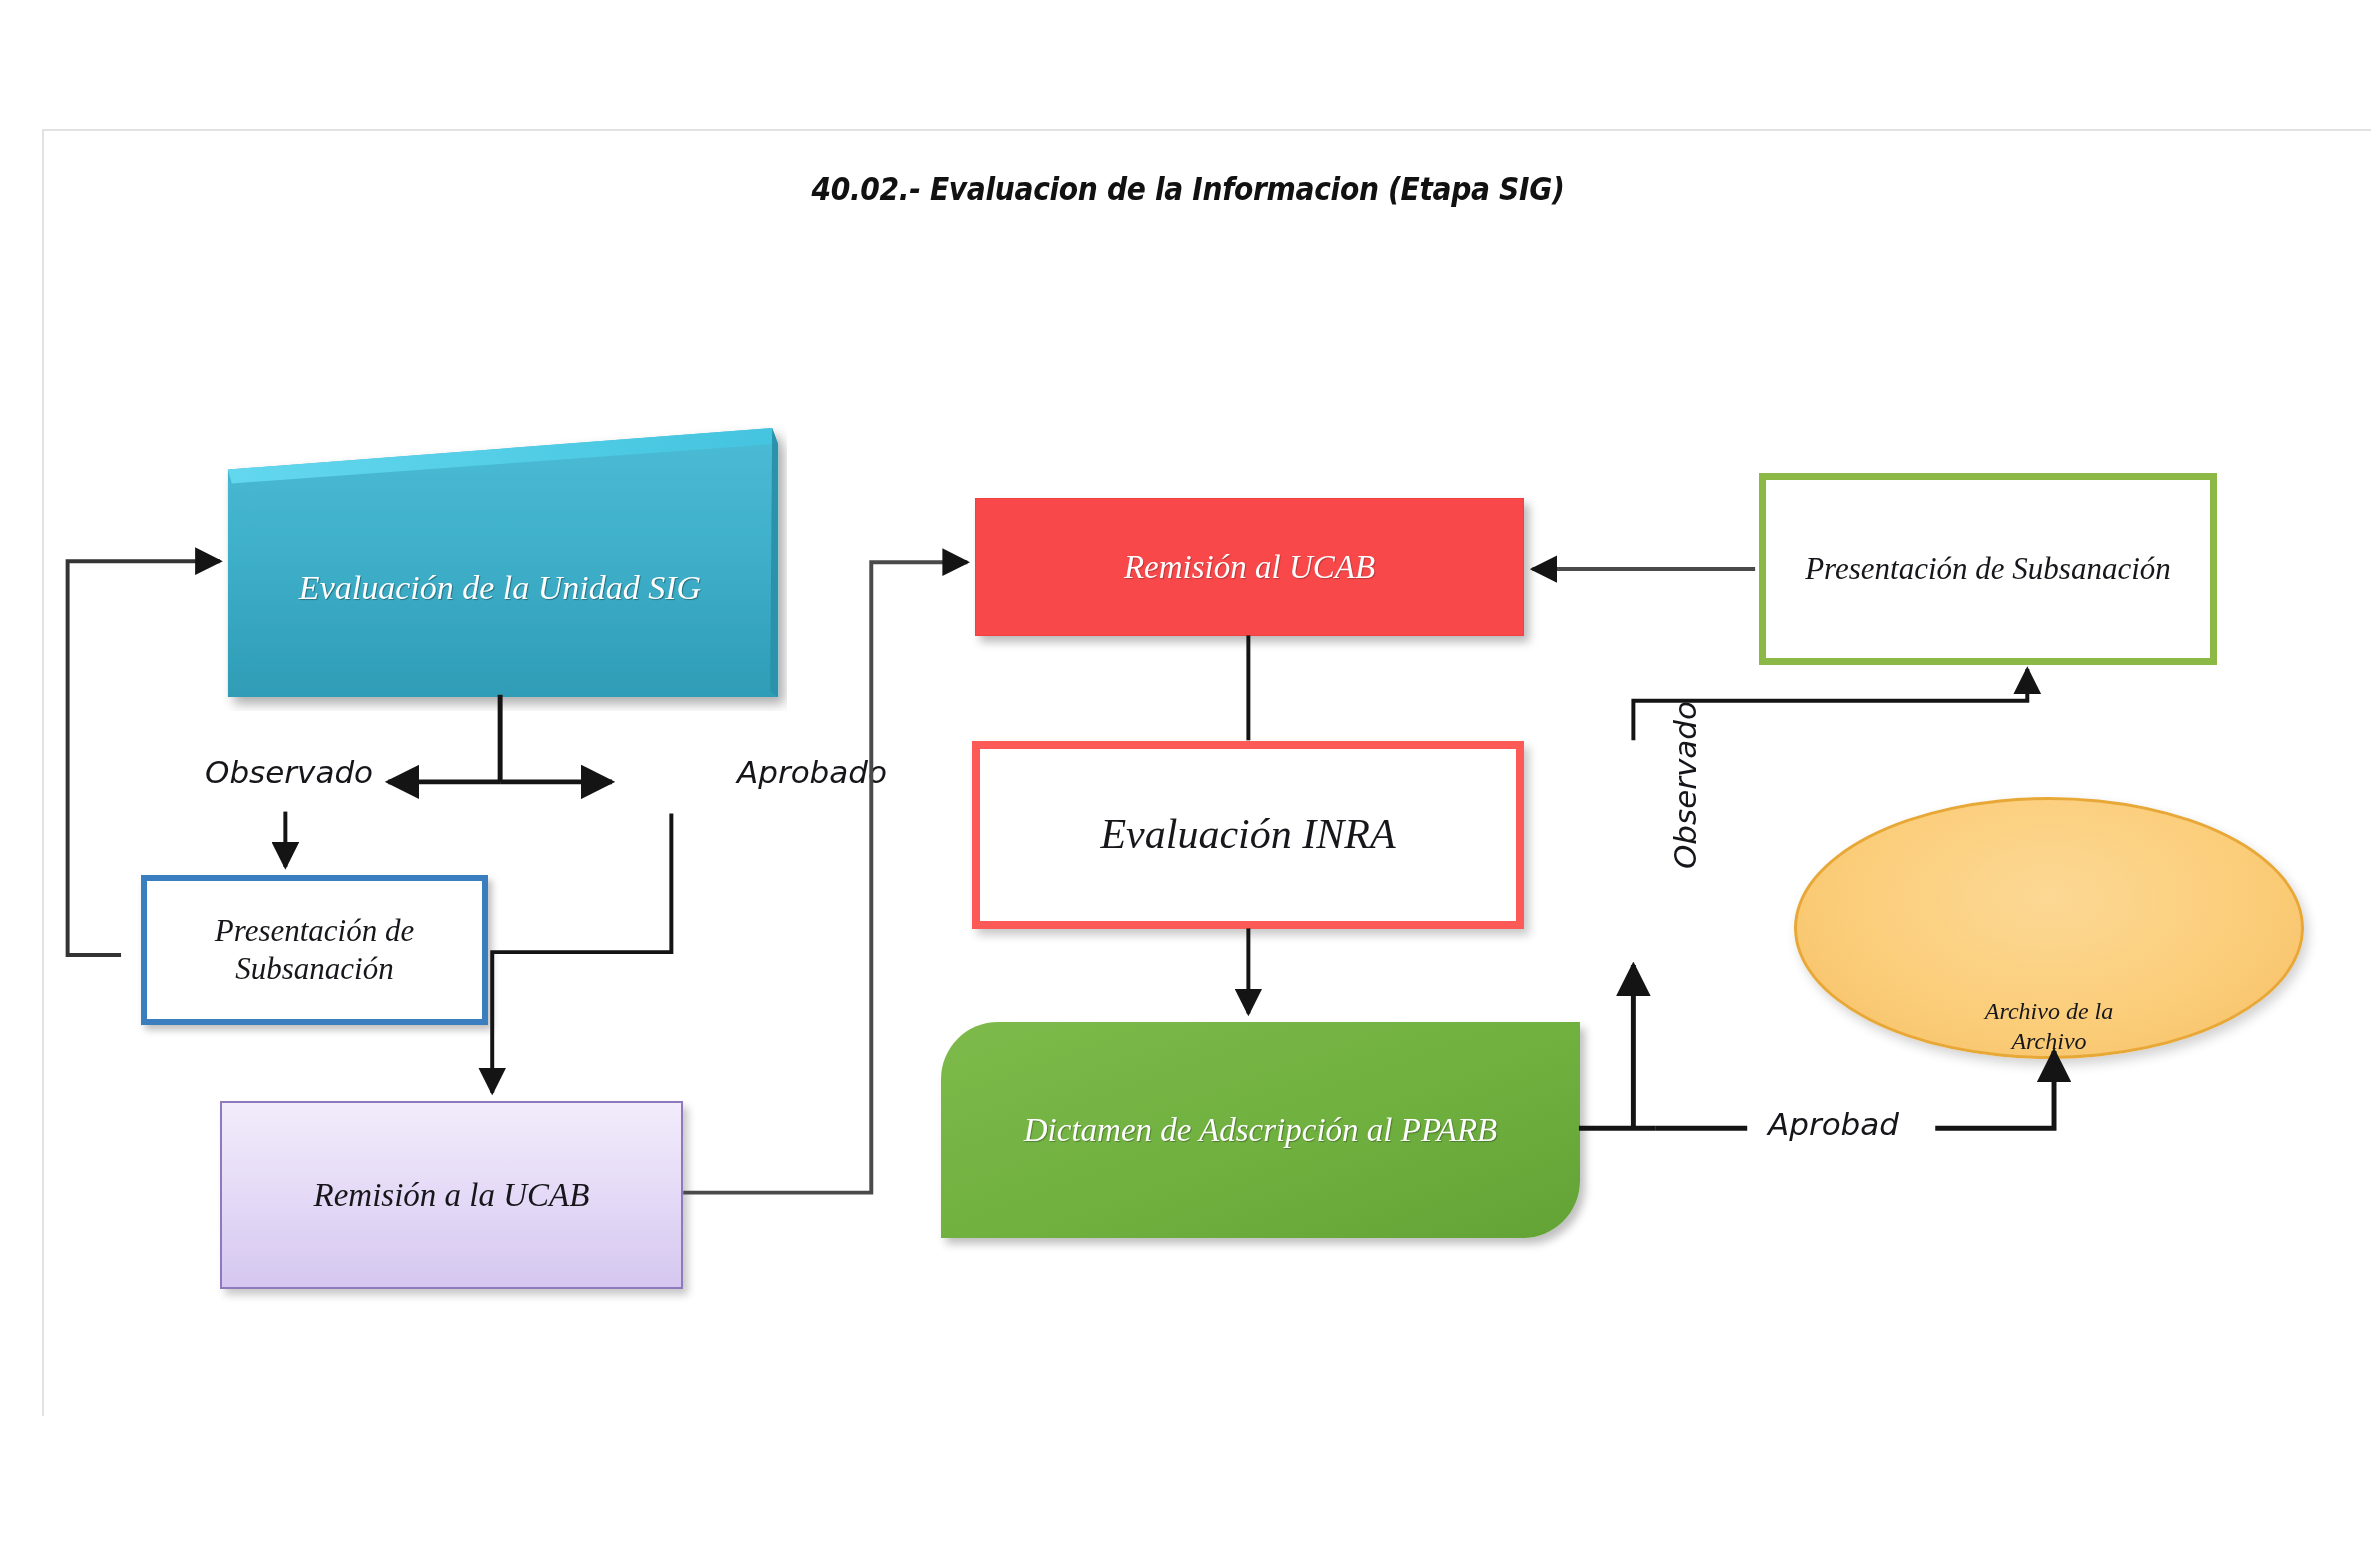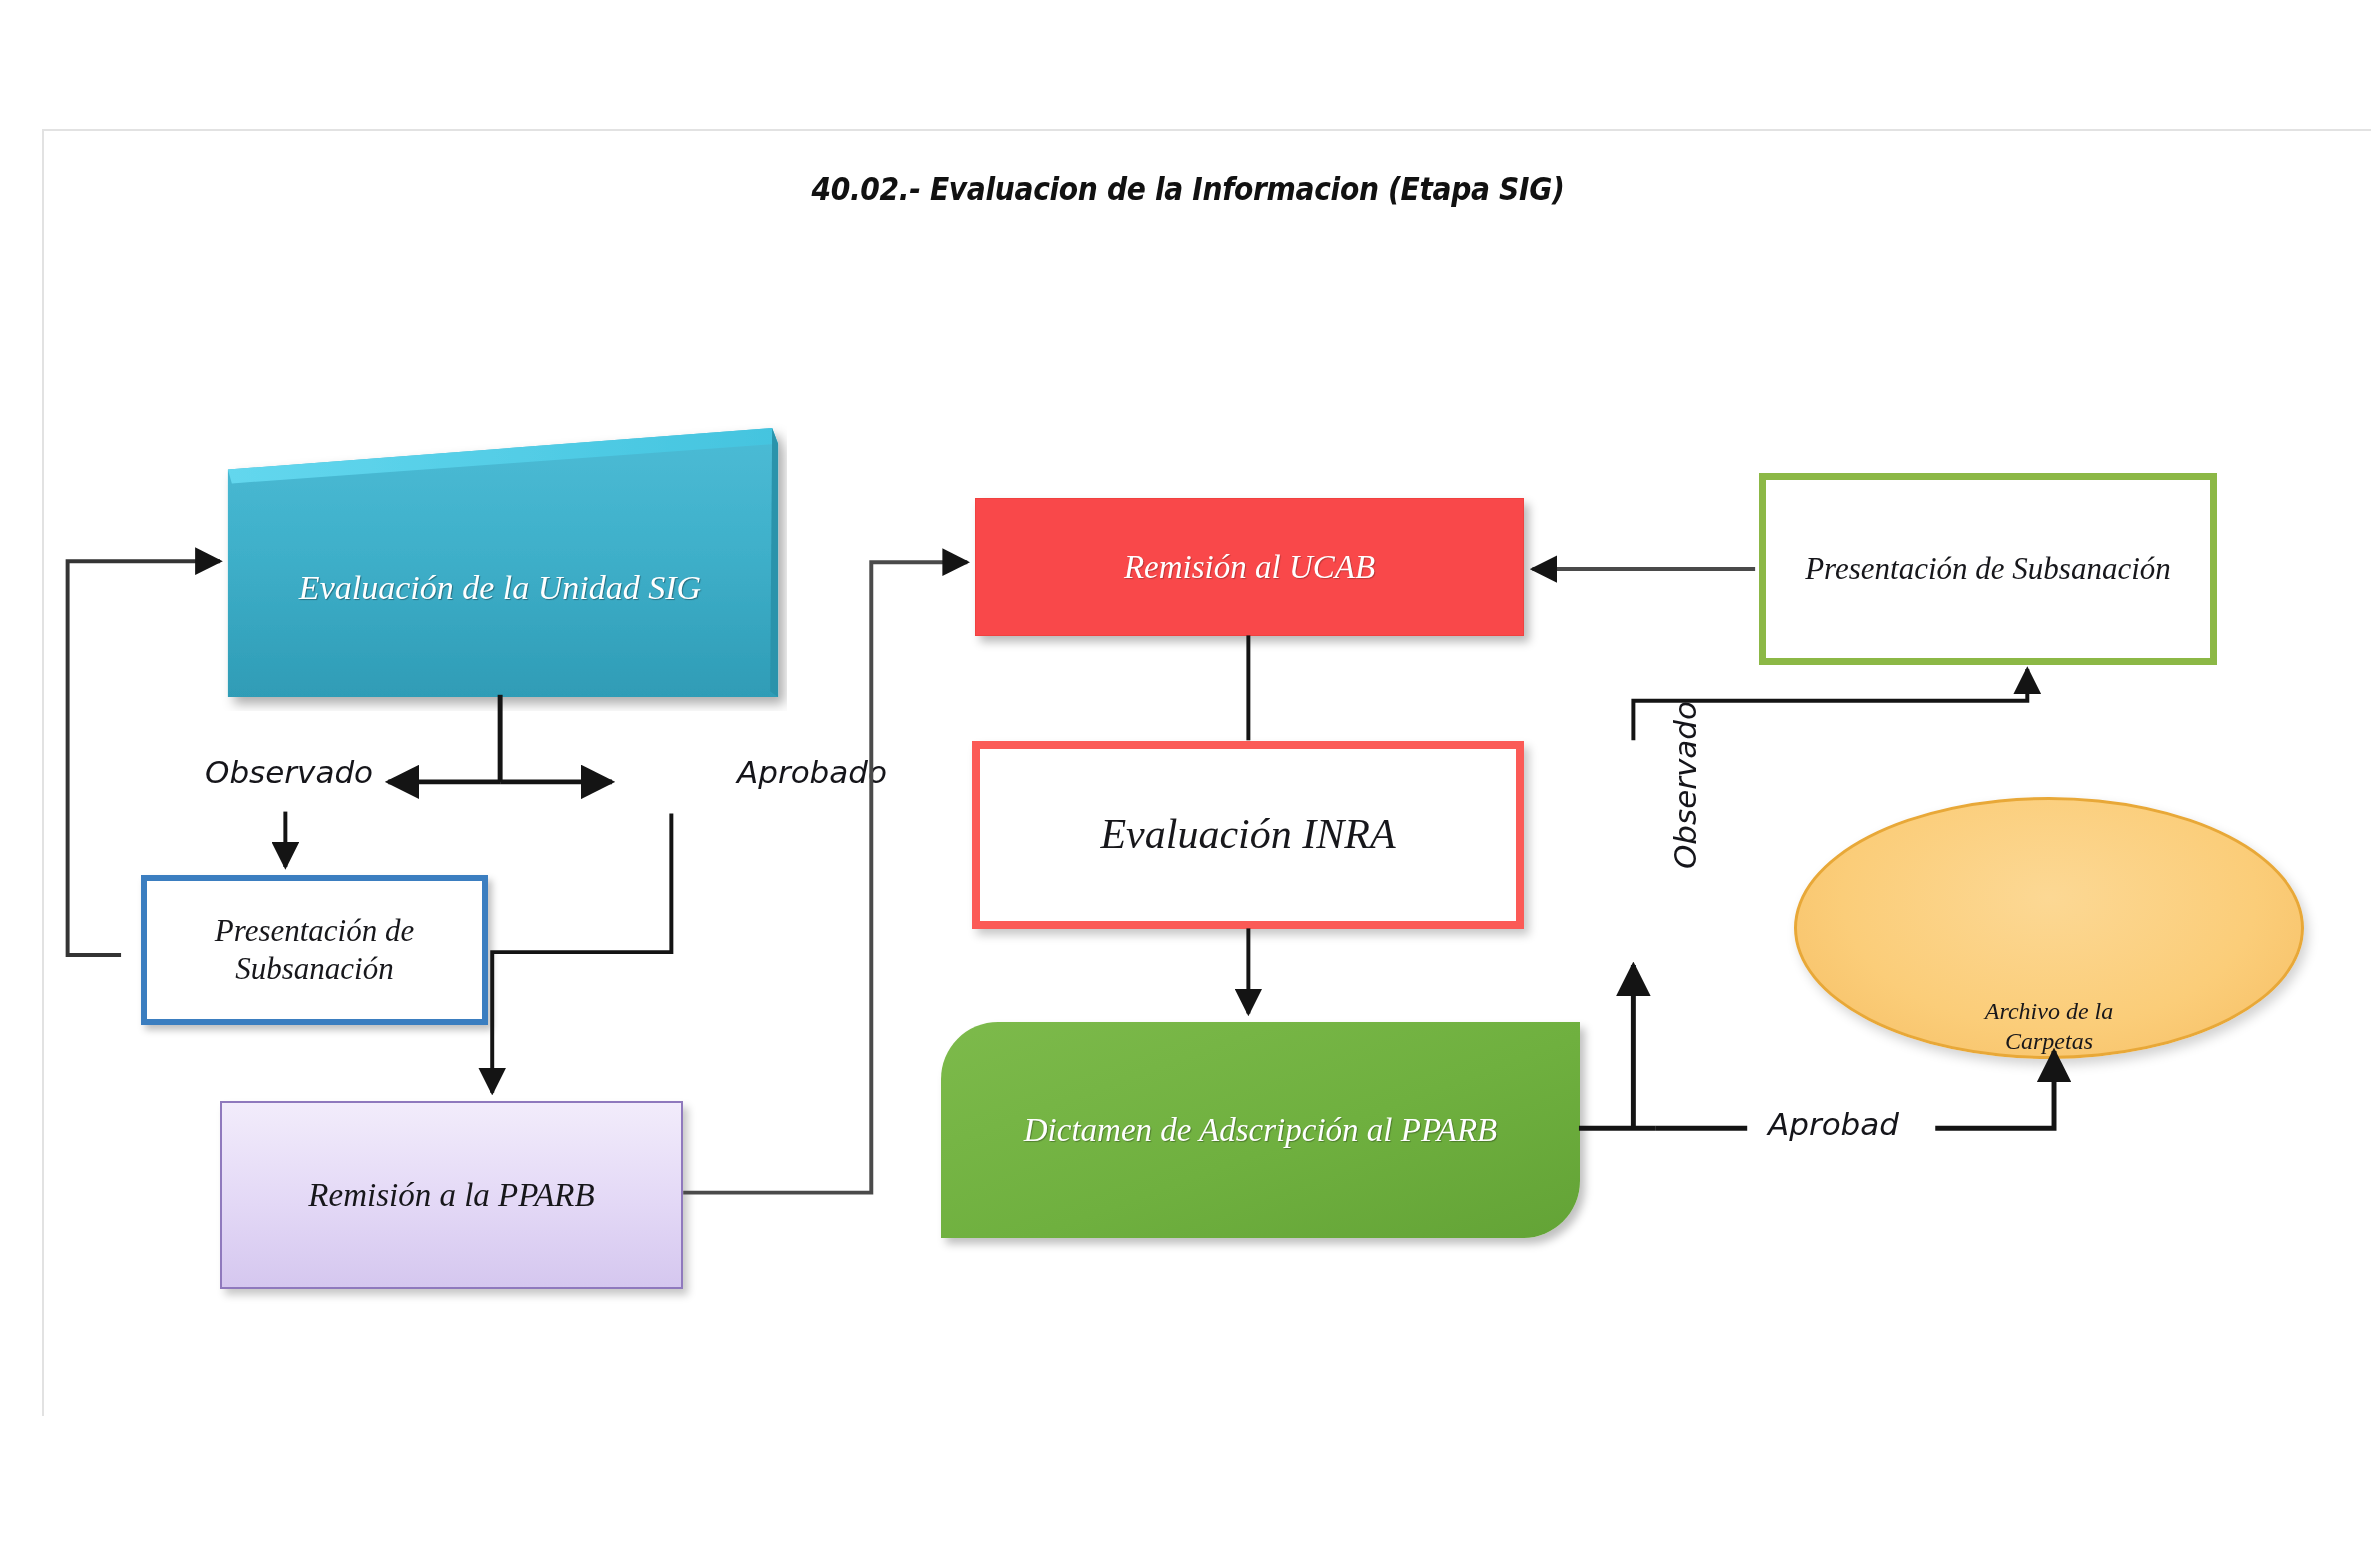--- a/index.html
+++ b/index.html
@@ -283,21 +283,21 @@
   </div>
 
   <div class="node" id="node-presentacion-left">
     <span class="node-label">
       <span>Presentación de</span><br>
       <span>Subsanación</span>
     </span>
   </div>
 
   <div class="node" id="node-remision-ucab">
-    <span class="node-label">Remisión  a la PPARB</span>
+    <span class="node-label">Remisión  a la UCAB</span>
   </div>
 
   <div class="node" id="node-remision-inra">
     <span class="node-label">Remisión  al UCAB</span>
   </div>
 
   <div class="node" id="node-evaluacion-inra">
     <span class="node-label">Evaluación  INRA</span>
   </div>
 
@@ -305,21 +305,21 @@
     <span class="node-label">Dictamen de Adscripción  al PPARB</span>
   </div>
 
   <div class="node" id="node-presentacion-right">
     <span class="node-label">Presentación de Subsanación</span>
   </div>
 
   <div class="node" id="node-archivo">
     <span class="node-label">
       <span>Archivo  de la</span><br>
-      <span>Carpetas</span>
+      <span>Archivo</span>
     </span>
   </div>
 
   <div class="edge-label" id="label-observado-left">Observado</div>
 
   <div class="edge-label" id="label-aprobado-left">Aprobado</div>
 
   <div class="edge-label" id="label-observado-vertical">Observado</div>
 
   <div class="edge-label" id="label-aprobad-right">Aprobad</div>

